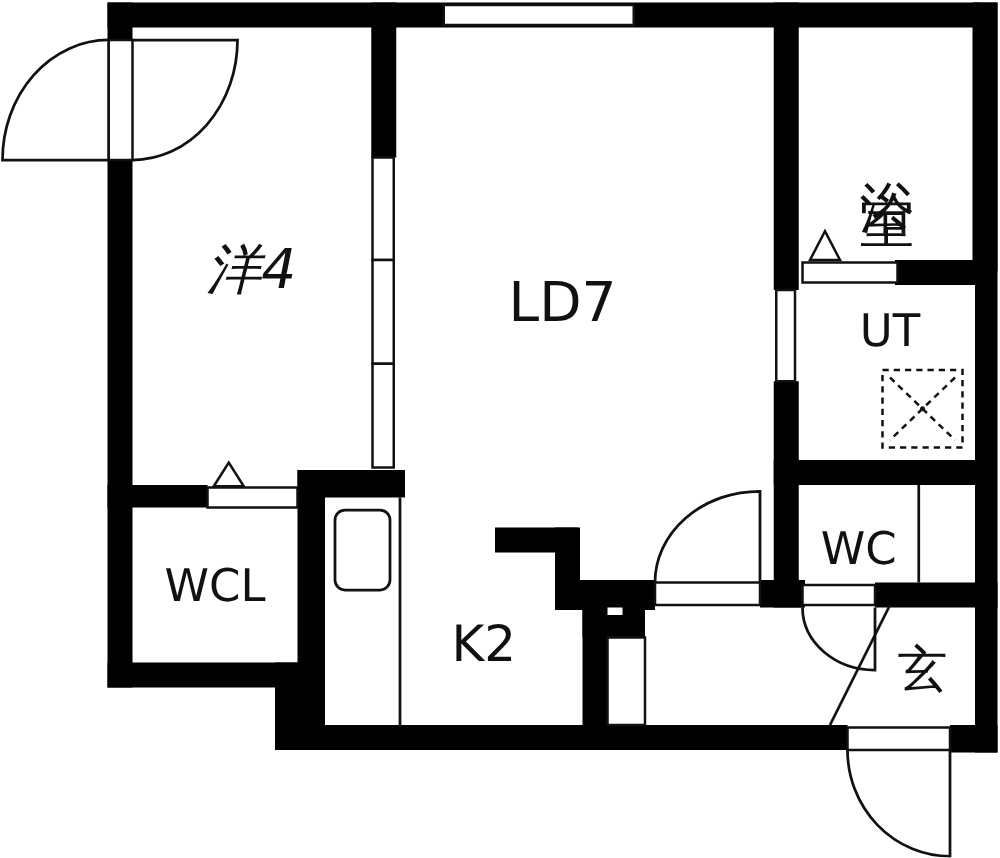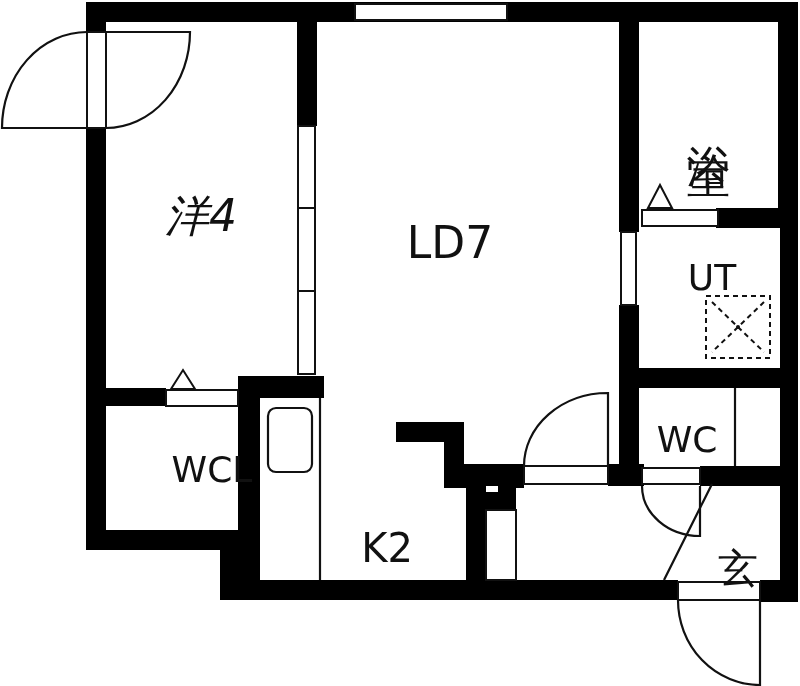--- a/index.html
+++ b/index.html
@@ -7,21 +7,21 @@
     #plan { position: absolute; left: 0; top: 0; width: 800px; height: 686px; }
     .lbl {
       position: absolute;
       font-family: "DejaVu Sans", "Liberation Sans", sans-serif;
       color: #111111;
       white-space: nowrap;
       line-height: 1;
       transform: translate(-50%, -50%);
     }
     .big { font-size: 44px; font-weight: 400; }
-    .med { font-size: 40px; margin-top: 32px; }
+    .med { font-size: 40px; }
     .sm  { font-size: 36px; }
     .vert { writing-mode: vertical-rl; letter-spacing: 8px; font-size: 44px; }
   </style>
 </head>
 <body>
 
 <svg id="plan" viewBox="0 0 800 686" xmlns="http://www.w3.org/2000/svg">
   <g fill="#000" stroke="none">
 
     <rect x="86" y="2" width="696" height="20"></rect>
@@ -124,17 +124,17 @@
     <rect x="706" y="296" width="64" height="62"></rect>
     <line x1="712" y1="302" x2="764" y2="352"></line>
     <line x1="764" y1="302" x2="712" y2="352"></line>
   </g>
   <circle cx="738" cy="327" r="2" fill="#111"></circle>
 </svg>
 
 <div class="lbl big" style="left:201px; top:216px;font-style:italic;">洋4</div>
 <div class="lbl big" style="left:450px; top:243px;">LD7</div>
 <div class="lbl vert" style="left:709px; top:118px;">浴室</div>
-<div class="lbl sm" style="left:712px; top:266px;margin-top:12px;">UT</div>
+<div class="lbl sm" style="left:712px; top:266px;">UT</div>
 <div class="lbl sm" style="left:687px; top:440px;">WC</div>
-<div class="lbl sm" style="left:172px; top:470px;margin-left:40px;">WCL</div>
+<div class="lbl sm" style="left:172px; top:470px;">WCL</div>
 <div class="lbl med" style="left:387px; top:516px;">K2</div>
 <div class="lbl med" style="left:738px; top:536px;">玄</div>
 
 </body></html>

